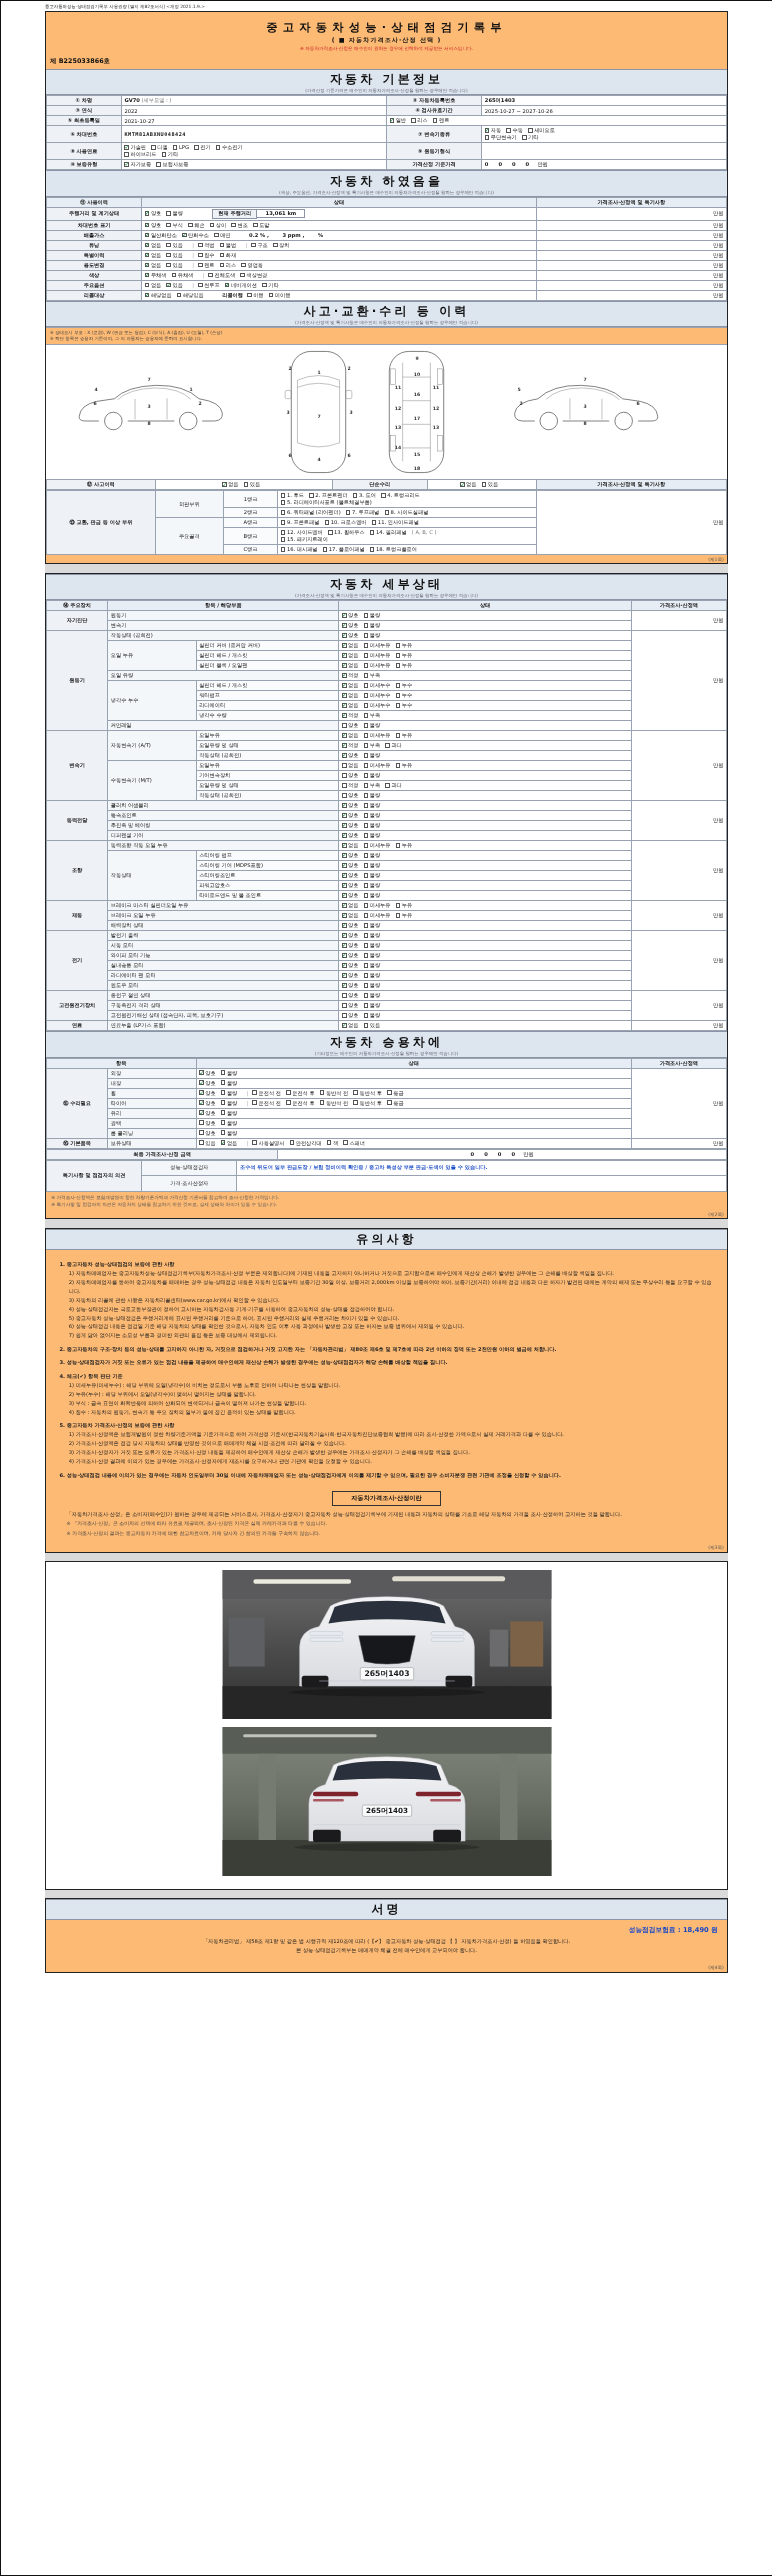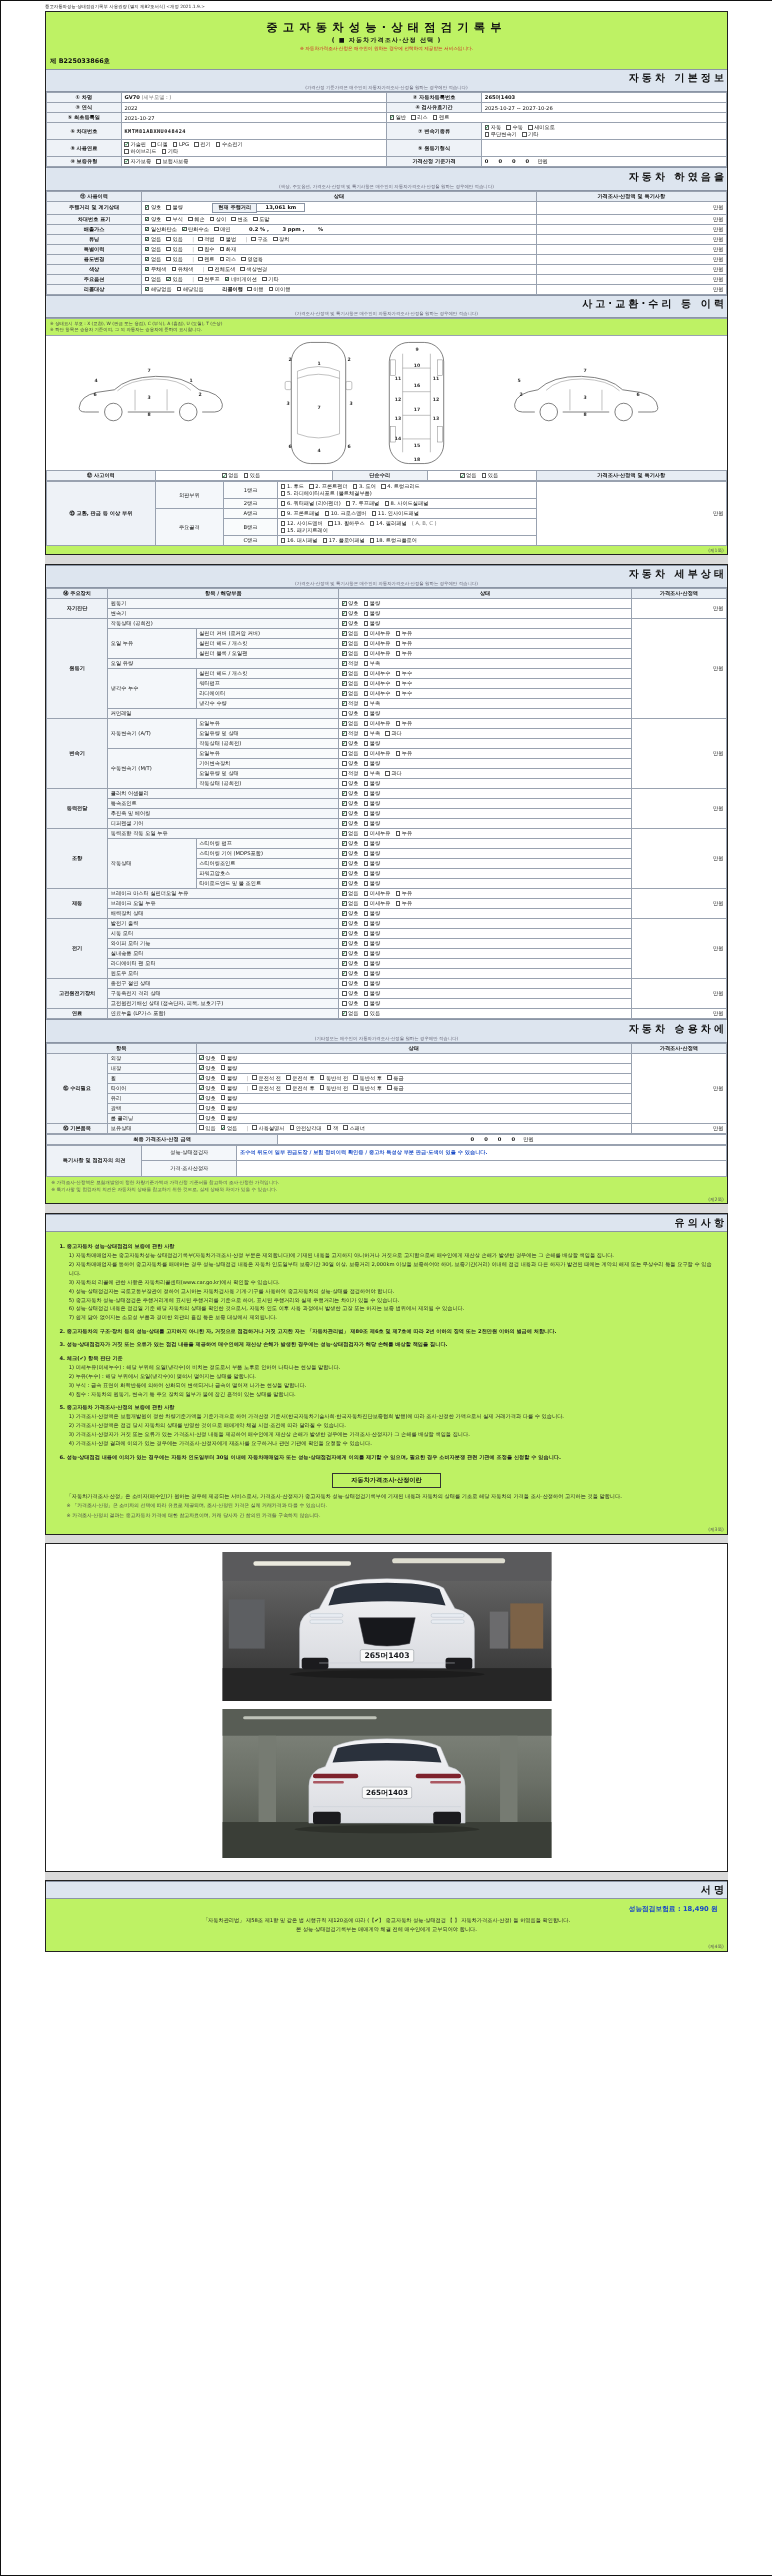--- a/index.html
+++ b/index.html
@@ -1,26 +1,26 @@
 <!DOCTYPE html>
 <html style="font-size:8.2px"><head>
 <meta charset="utf-8">
 <style>
   *{box-sizing:border-box;}
   body{margin:0;background:#fff;color:#111;width:773px;font-family:"DejaVu Sans","Liberation Sans",sans-serif;}
   .page{width:773px;min-height:2576px;border:1px solid #111;padding:2.1px 44px 20.6px;background:#fff;position:relative;}
   .top-line{font-size:4.4px;color:#222;margin:1px 0 2.1px;}
-  .card{border:0.8px solid #222;background:#bef264;}
+  .card{border:0.8px solid #222;background:#fdba74;}
   .gap{height:8.2px;background:#dadada;}
   .main-title{text-align:center;font-size:11.3px;font-weight:bold;letter-spacing:5.2px;padding:8.2px 0 1px;}
   .main-sub{text-align:center;font-size:6.2px;font-weight:bold;letter-spacing:1px;}
   .main-note{text-align:center;font-size:4.6px;color:#c22;margin:1px 0 3.1px;}
   .doc-no{font-size:6.4px;font-weight:bold;padding:2.1px 4.1px 3.1px;}
   .sec-head{background:#dde5ef;border-top:0.5px solid #8b95a5;border-bottom:0.5px solid #8b95a5;text-align:center;padding:1.5px 0 1px;}
-  .sec-title{font-size:10px;font-weight:bold;letter-spacing:3.1px;text-align:right;}
+  .sec-title{font-size:12px;font-weight:bold;letter-spacing:3.1px;}
   .sec-note{font-size:4.4px;color:#667;}
   table.ft{width:100%;border-collapse:collapse;table-layout:fixed;}
   .ft td{border:0.5px solid #99a2b0;font-size:5.2px;padding:1px 2.6px;height:8.8px;vertical-align:middle;background:#fff;word-break:keep-all;}
   .ft td.hdr{background:#e7edf4;font-weight:bold;text-align:center;}
   .ft td.lbl{background:#eef2f7;text-align:center;font-weight:600;}
   .ft td.lbl2{background:#f4f7fa;}
   .ft td.lbl3{background:#f9fbfc;}
   .ft td.c{text-align:center;}
   .ft td.won{text-align:right;color:#222;}
   .ft td.blue{color:#2050c8;font-weight:600;}

